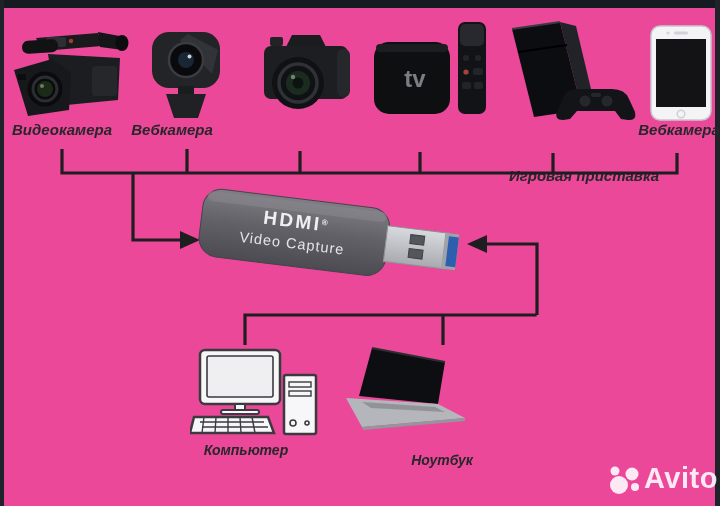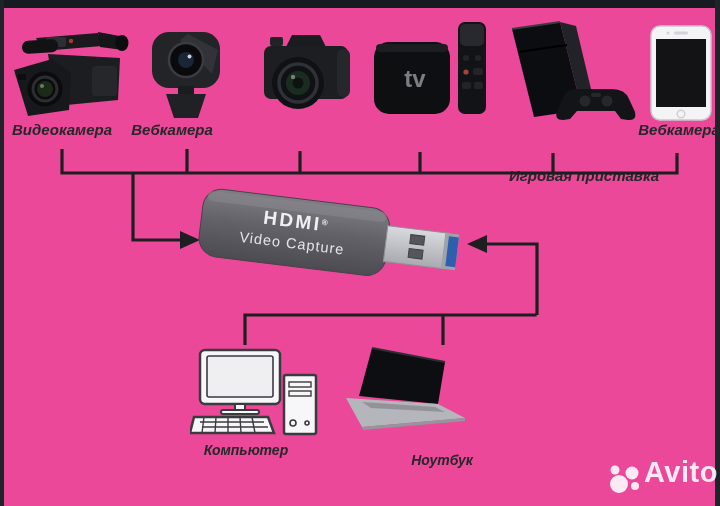--- a/index.html
+++ b/index.html
@@ -19,21 +19,21 @@
   }
   .src-label{font-size:15px;top:121px;}
   .dst-label{font-size:14px;}
   .overlay{position:absolute;left:0;top:0;z-index:1;}
   .capture{
     position:absolute;left:198px;top:194px;width:268px;height:86px;
     transform:rotate(7deg);transform-origin:50% 50%;z-index:2;
   }
   .watermark{
     position:absolute;left:602px;top:458px;width:116px;height:40px;
-    display:flex;z-index:3;
+    display:flex;align-items:center;z-index:3;
   }
   .watermark .wm-text{
     font-size:29px;font-weight:700;letter-spacing:0.5px;
     color:rgba(255,255,255,0.88);line-height:1;margin-left:2px;
   }
 </style>
 </head>
 <body>
 
 <div class="stage">

